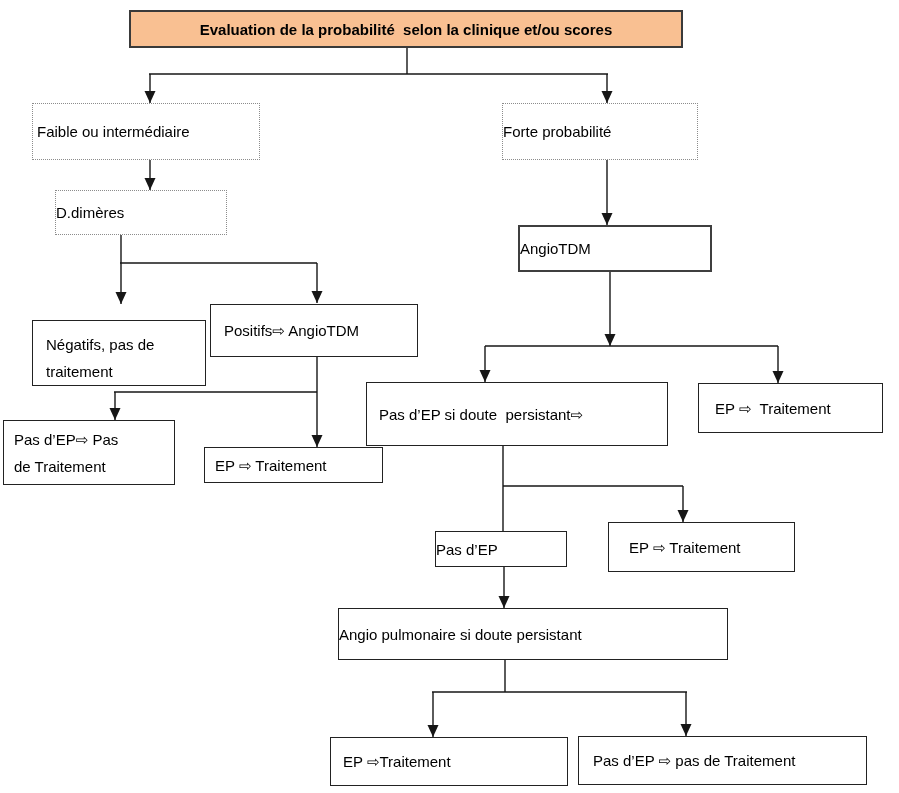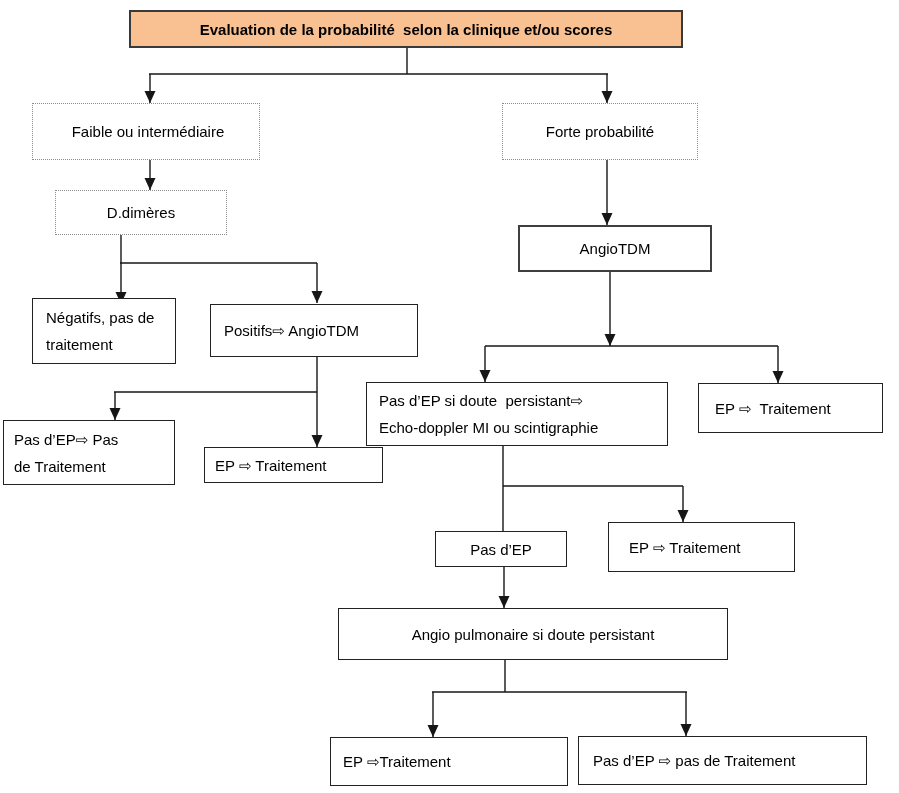--- a/index.html
+++ b/index.html
@@ -17,35 +17,35 @@
     position:absolute;z-index:2;box-sizing:border-box;
     background:#ffffff;
     display:flex;flex-direction:column;justify-content:center;
     font-size:15px;line-height:27px;
     white-space:pre-wrap;
   }
   .box span{display:block;}
   .solid{border:1.5px solid #222222;}
   .thick{border:2.2px solid #3f3f3f;}
   .dotted{border:1px dotted #8c8c8c;}
-  .center{text-align:center;}
+  .center{text-align:left;}
   .titlebox{
     background:#F9C092;
     border:2.2px solid #3a3a3a;
     font-weight:bold;
     text-align:center;
     font-size:15px;
   }
   
   #n-title    {left:129px;top:10px; width:554px;height:38px;}
   #n-faible   {left:32px; top:103px;width:228px;height:57px;padding-left:4px;}
   #n-forte    {left:502px;top:103px;width:196px;height:57px;}
   #n-ddimeres {left:55px; top:190px;width:172px;height:45px;}
   #n-angiotdm {left:518px;top:225px;width:194px;height:47px;}
-  #n-negatifs {left:32px; top:298px;width:144px;height:66px;padding-left:13px;}
+  #n-negatifs {left:32px; top:320px;width:174px;height:66px;padding-left:13px;justify-content:flex-end;}
   #n-positifs {left:210px;top:304px;width:208px;height:53px;padding-left:13px;}
   #n-pasdep1  {left:3px;  top:420px;width:172px;height:65px;padding-left:10px;}
   #n-ep1      {left:204px;top:447px;width:179px;height:36px;padding-left:10px;}
   #n-doute    {left:366px;top:382px;width:302px;height:64px;padding-left:12px;}
   #n-ep2      {left:698px;top:383px;width:185px;height:50px;padding-left:16px;}
   #n-ep3      {left:608px;top:522px;width:187px;height:50px;padding-left:20px;}
   #n-pasdep2  {left:435px;top:531px;width:132px;height:36px;}
   #n-angiopulm{left:338px;top:608px;width:390px;height:52px;}
   #n-ep4      {left:330px;top:737px;width:238px;height:49px;padding-left:12px;}
   #n-pasdep3  {left:578px;top:736px;width:289px;height:49px;padding-left:14px;}
@@ -132,21 +132,20 @@
     <span>Pas d’EP⇨ Pas</span>
     <span>de Traitement</span>
   </div>
 
   <div class="box solid" id="n-ep1">
     <span>EP ⇨ Traitement</span>
   </div>
 
   <div class="box solid" id="n-doute">
     <span>Pas d’EP si doute  persistant⇨</span>
-    <span>Echo-doppler MI ou scintigraphie</span>
   </div>
 
   <div class="box solid" id="n-ep2">
     <span>EP ⇨  Traitement</span>
   </div>
 
   <div class="box solid" id="n-ep3">
     <span>EP ⇨ Traitement</span>
   </div>
 

